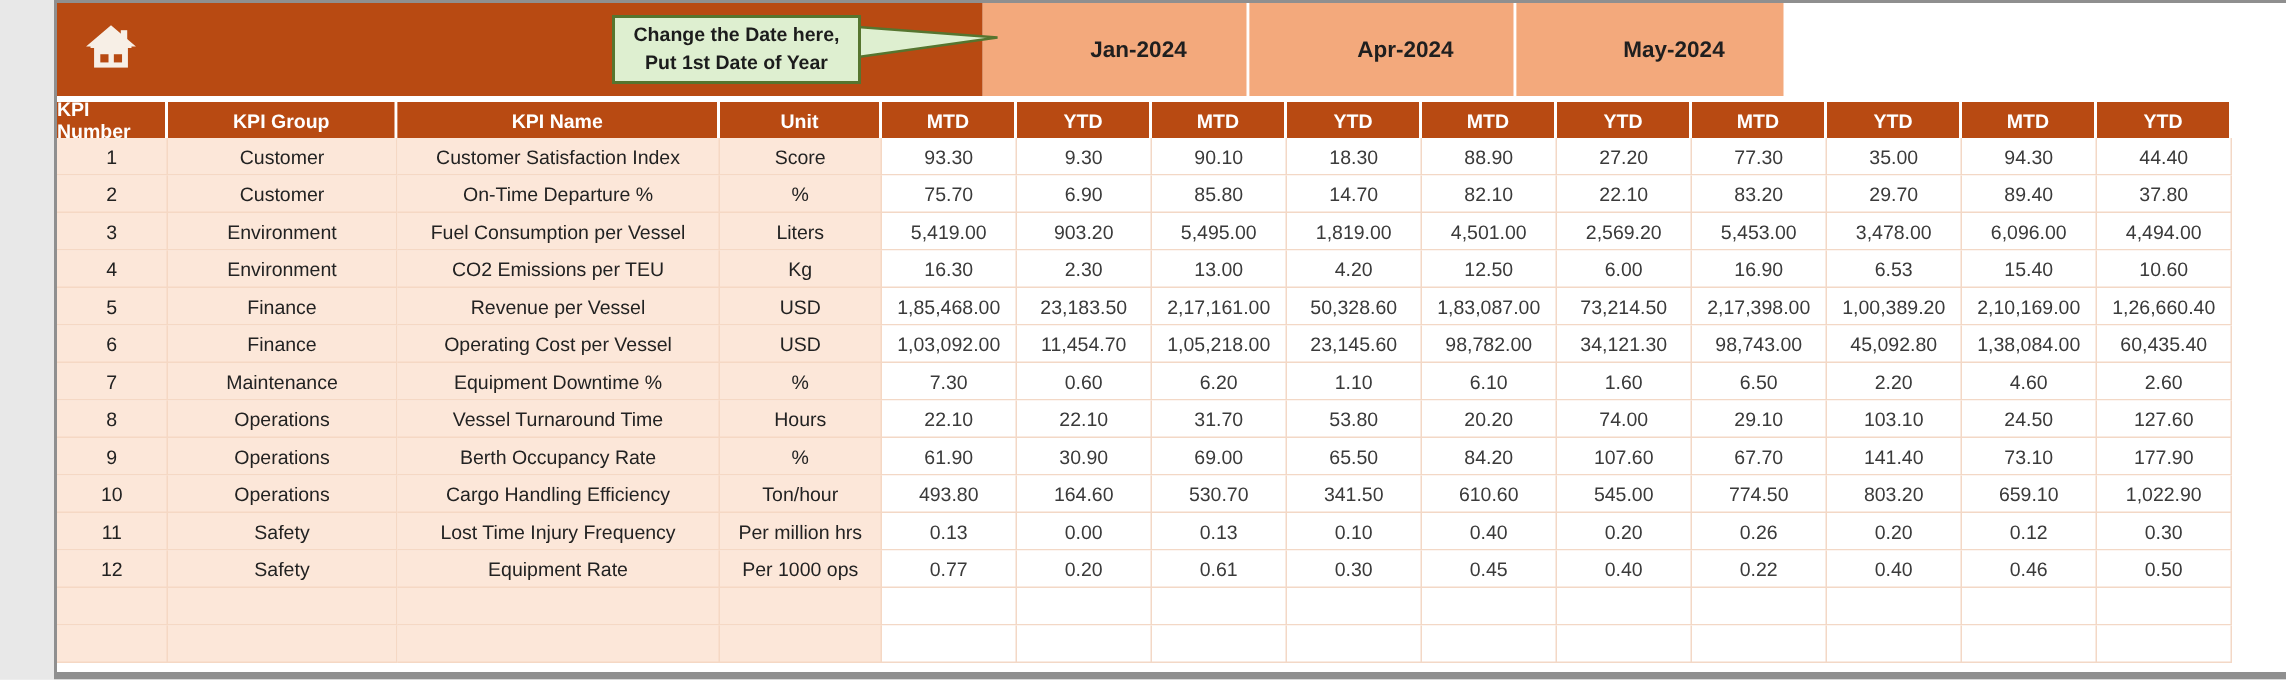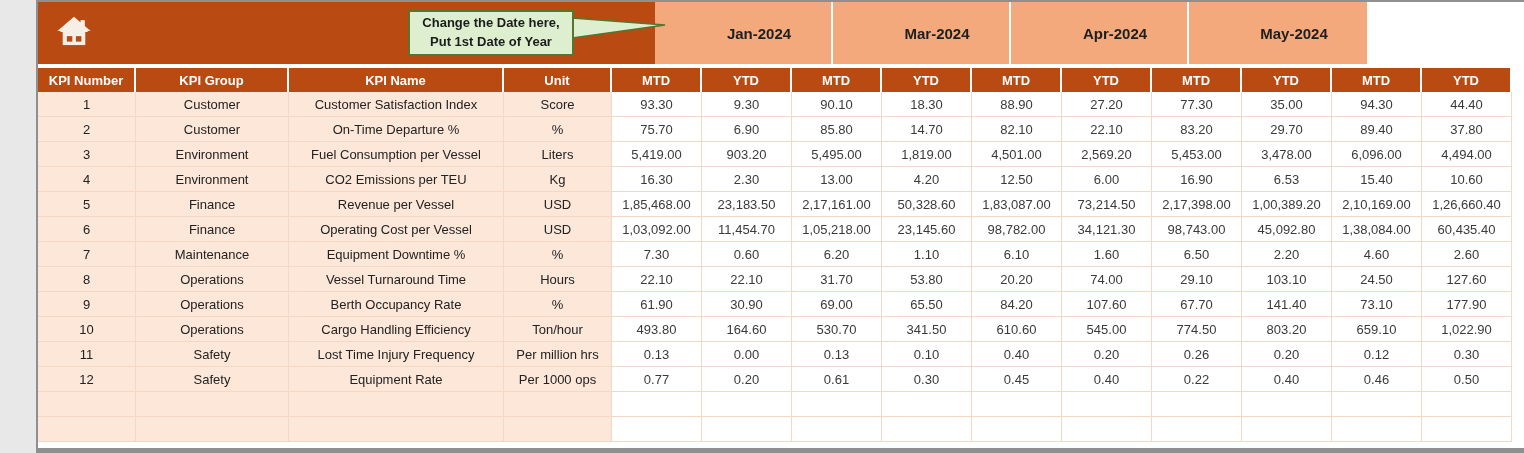--- a/index.html
+++ b/index.html
@@ -28,21 +28,21 @@
     display:flex;flex-direction:column;align-items:center;justify-content:center;z-index:3;
   }
   .callout-arrow{position:absolute;left:534px;top:12px;z-index:2;}
   
   .band-sub{display:flex;height:24px;background:#ffffff;}
   .cell{display:flex;align-items:center;justify-content:center;box-sizing:border-box;}
   .sub-cell{
     background:#B84A12;color:#ffffff;font-weight:bold;font-size:13px;
     border-right:2px solid #ffffff;height:24px;
   }
-  .c-num{width:98px;}
+  .c-num{width:74px;}
   .c-group{width:153px;text-align:right;}
   .c-name{width:215px;}
   .c-unit{width:108px;}
   .c-val{width:90px;}
   
   .grid-body{background:#ffffff;}
   .row{display:flex;height:25px;}
   .p-cell{
     background:#FCE7D9;color:#222222;font-size:13px;height:25px;
     border-right:1px solid #F5D8C4;border-bottom:1px solid #F5D8C4;
@@ -72,21 +72,20 @@
       <div class="callout">
         <div>Change the Date here,</div>
         <div>Put 1st Date of Year</div>
       </div>
       <svg class="callout-arrow" width="96" height="32" viewBox="0 0 96 32">
         <polygon points="0,4 93,11 0,24" fill="#DEEFD0" stroke="#56752F" stroke-width="1.6"></polygon>
       </svg>
     </div>
     <div class="months">
         <div class="cell month-cell">Jan-2024</div>
-        <div class="cell month-cell">Mar-2024</div>
         <div class="cell month-cell">Apr-2024</div>
         <div class="cell month-cell">May-2024</div>
       </div>
   </div>
 
   <div class="band-sub">
       <div class="cell c-num sub-cell">KPI Number</div>
       <div class="cell c-group sub-cell">KPI Group</div>
       <div class="cell c-name sub-cell">KPI Name</div>
       <div class="cell c-unit sub-cell">Unit</div>

